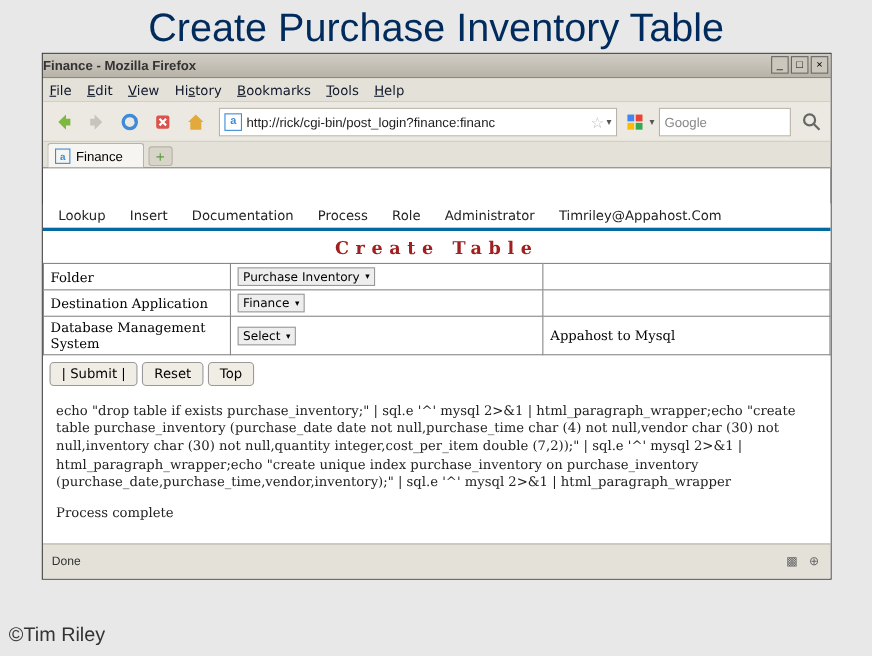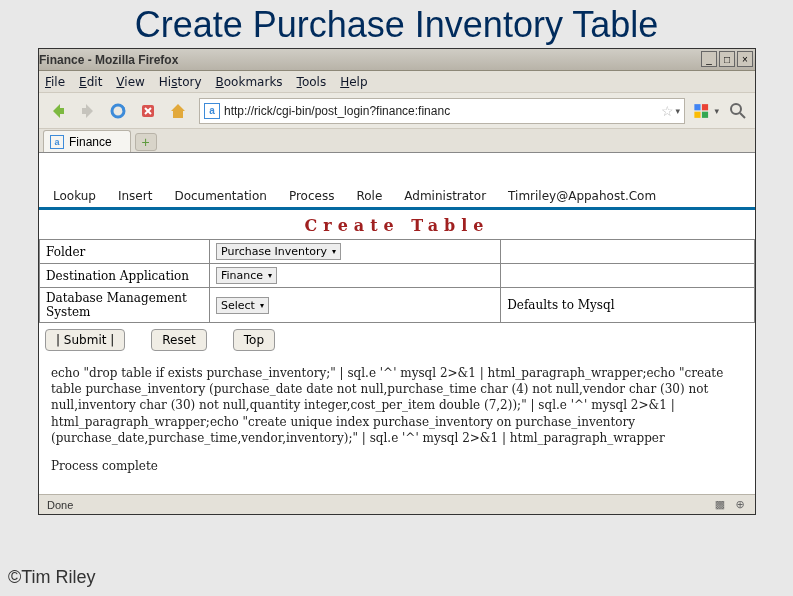--- a/index.html
+++ b/index.html
@@ -36,25 +36,25 @@
 .newtab { width: 22px; height: 18px; background: #d8d4c9; border: 1px solid #b8b3a8; border-radius: 3px; display: flex; align-items: center; justify-content: center; font-size: 14px; color: #5e9a3e; cursor: pointer; margin-left: 2px; margin-bottom: 1px; }
 .content { background: #fff; }
 .app-menu { display: flex; gap: 22px; padding: 4px 14px; font-size: 12px; color: #222; border-bottom: 3px solid #0369a1; font-family: "DejaVu Sans", sans-serif; margin-top: 32px; }
 .app-menu span { cursor: pointer; }
 .page-heading { text-align: center; font-size: 16px; font-weight: bold; color: #a02020; letter-spacing: 6px; padding: 6px 0 4px; font-family: "DejaVu Serif", Georgia, serif; }
 .form-table { width: 100%; border-collapse: collapse; }
 .form-table td { border: 1px solid #888; padding: 3px 6px; font-size: 12px; font-family: "DejaVu Serif", Georgia, serif; vertical-align: middle; height: 24px; }
 .form-table td.label-cell { width: 170px; }
 .form-select { background: #eee; border: 1px solid #999; font-size: 11px; padding: 1px 4px; display: inline-flex; align-items: center; cursor: pointer; font-family: "DejaVu Sans", sans-serif; }
 .form-select .sel-arrow { margin-left: 5px; font-size: 8px; }
-.button-row { padding: 6px; display: flex; gap: 26px; }
+.button-row { padding: 6px; display: flex; gap: 4px; }
 .btn { background: #f0ede5; border: 1px solid #999; border-radius: 4px; padding: 3px 10px; font-size: 12px; cursor: pointer; font-family: "DejaVu Sans", sans-serif; }
 .output { padding: 8px 12px; font-size: 12px; font-family: "DejaVu Serif", Georgia, serif; color: #222; line-height: 1.35; }
 .output p { margin-bottom: 12px; }
-.statusbar { background: #e4e1d9; border-top: 1px solid #b8b3a8; height: 20px; display: flex; align-items: center; padding: 0 8px; font-size: 11px; color: #333; justify-content: space-between; }
+.statusbar { background: #e4e1d9; border-top: 1px solid #b8b3a8; height: 32px; display: flex; align-items: center; padding: 0 8px; font-size: 11px; color: #333; justify-content: space-between; }
 .status-right { display: flex; gap: 6px; }
 .status-right span { width: 14px; height: 14px; display: flex; align-items: center; justify-content: center; font-size: 11px; color: #666; }
 .footer { position: absolute; left: 8px; bottom: 8px; font-size: 18px; color: #333; font-family: Arial, sans-serif; }
 </style>
 </head>
 <body>
 
 <div class="slide-title">Create Purchase Inventory Table</div>
 
 <div class="browser-window">
@@ -114,20 +114,23 @@
     </div>
     <div class="tb-icon">
         <svg class="google-icon" viewBox="0 0 24 24">
           <rect x="2" y="2" width="9" height="9" fill="#4285F4"></rect>
           <rect x="13" y="2" width="9" height="9" fill="#EA4335"></rect>
           <rect x="2" y="13" width="9" height="9" fill="#FBBC05"></rect>
           <rect x="13" y="13" width="9" height="9" fill="#34A853"></rect>
         </svg>
         <span class="dropdown-arrow">▾</span>
       </div>
+    <div class="search-box">
+      <span class="search-text">Google</span>
+    </div>
     <div class="tb-icon">
         <svg class="mag-icon" viewBox="0 0 20 20">
           <circle cx="8" cy="8" r="5" fill="none" stroke="#666" stroke-width="2"></circle>
           <line x1="12" y1="12" x2="17" y2="17" stroke="#666" stroke-width="2"></line>
         </svg>
       </div>
   </div>
 
   <div class="tabbar">
     <div class="tab">
@@ -167,21 +170,21 @@
                 <span class="sel-arrow">▾</span>
               </span></td>
         <td></td>
       </tr>
       <tr>
         <td class="label-cell">Database Management System</td>
         <td><span class="form-select">
                 <span>Select</span>
                 <span class="sel-arrow">▾</span>
               </span></td>
-        <td>Defaults to Mysql</td>
+        <td>Appahost to Mysql</td>
       </tr>
     </tbody>
       </table>
 
     <div class="button-row">
       <button class="btn">|   Submit   |</button>
       <button class="btn">Reset</button>
       <button class="btn">Top</button>
     </div>
 

